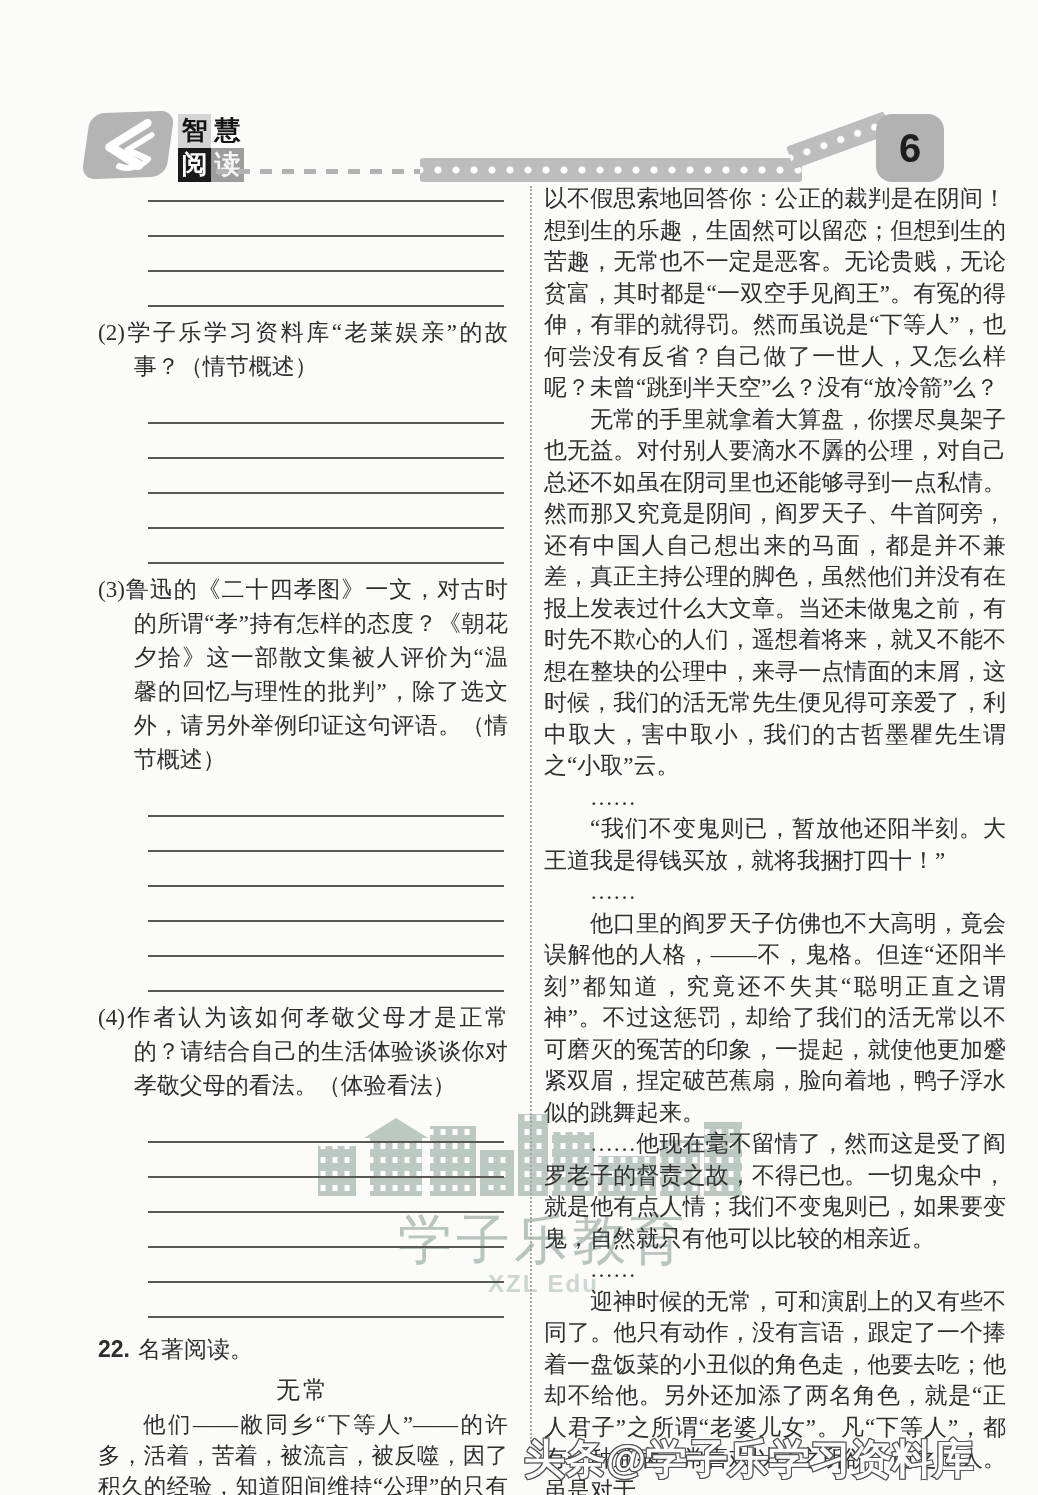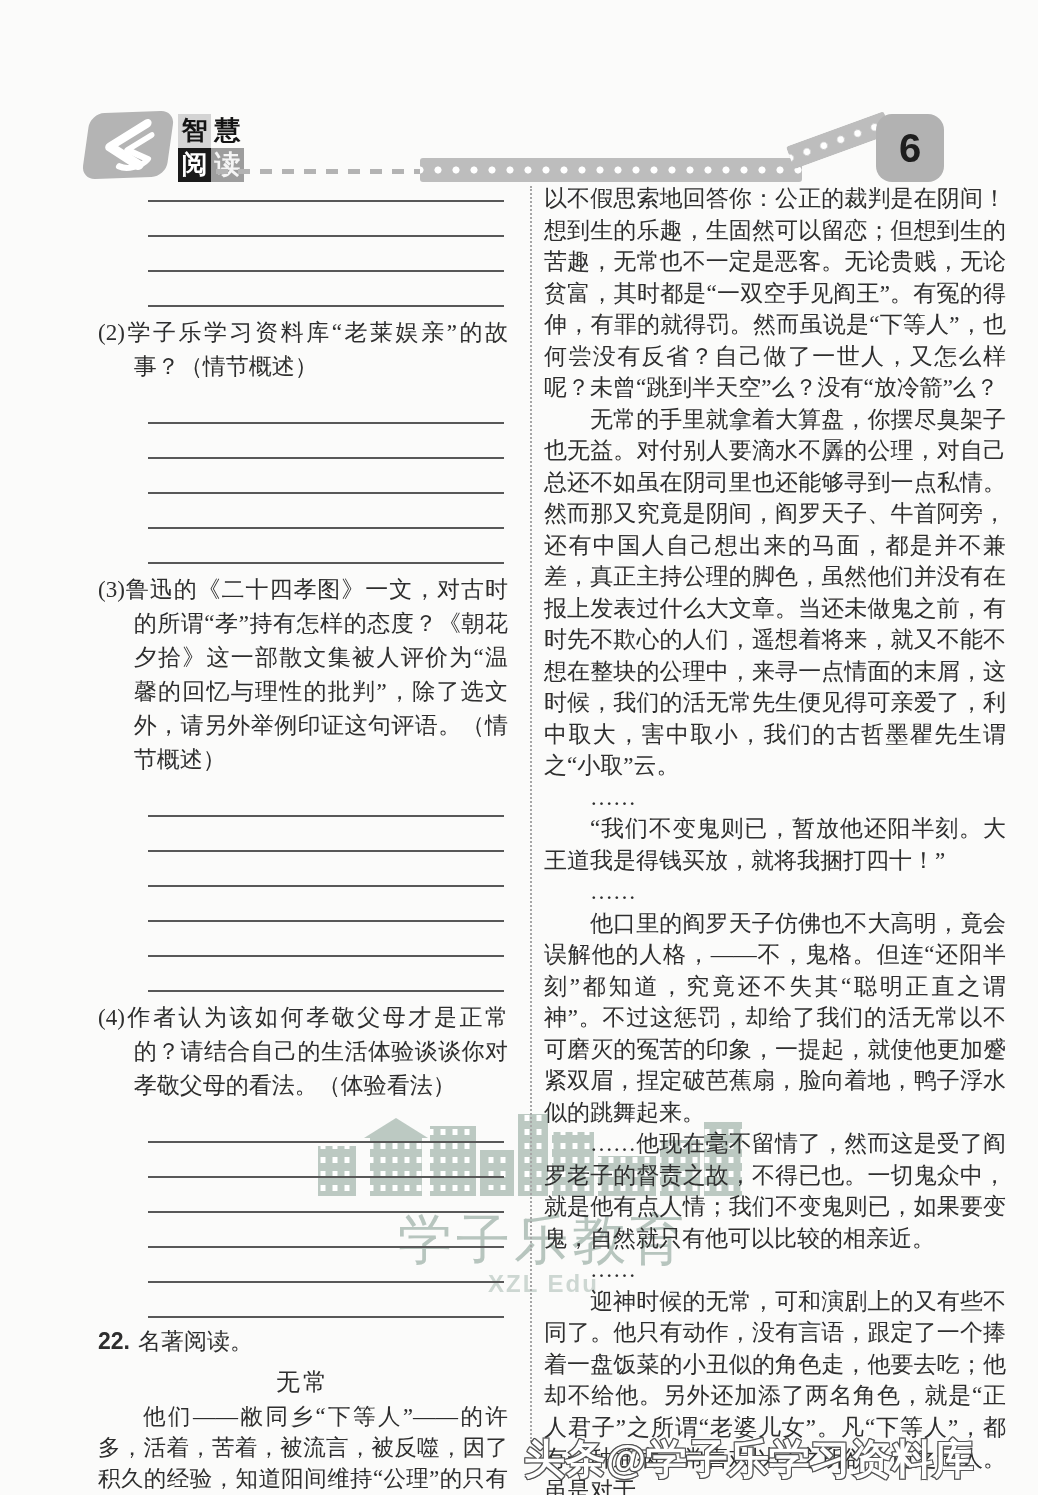--- a/index.html
+++ b/index.html
@@ -79,21 +79,21 @@
     text-shadow:1px 1px 0 #555,-1px -1px 0 #555,1px -1px 0 #555,-1px 1px 0 #555;
   }
 
   
   .left-col{
     position:absolute;left:98px;top:167px;width:410px;z-index:1;
     font-size:23px;line-height:34px;
   }
   .ans-line{height:33px;border-bottom:2px solid #585858;margin-left:50px;margin-right:4px;}
   .q{margin:9px 0 5px 0;padding-left:1.55em;text-indent:-1.55em;text-align:justify;}
-  .sec22{margin-top:6px;}
+  .sec22{margin-top:14px;}
   .sec22 .num{font-weight:bold;margin-right:8px;font-family:"Liberation Sans","DejaVu Sans",sans-serif;}
   .passage-title{text-align:center;font-weight:normal;font-size:24px;letter-spacing:3px;margin:6px 0 2px 0;}
   .passage{ text-indent:2em;text-align:justify;font-size:22.5px;line-height:31px;}
 
   
   .right-col{
     position:absolute;left:544px;top:183px;width:462px;z-index:1;
     font-size:23px;line-height:31.5px;text-align:justify;
   }
   .right-col p{margin:0;}

